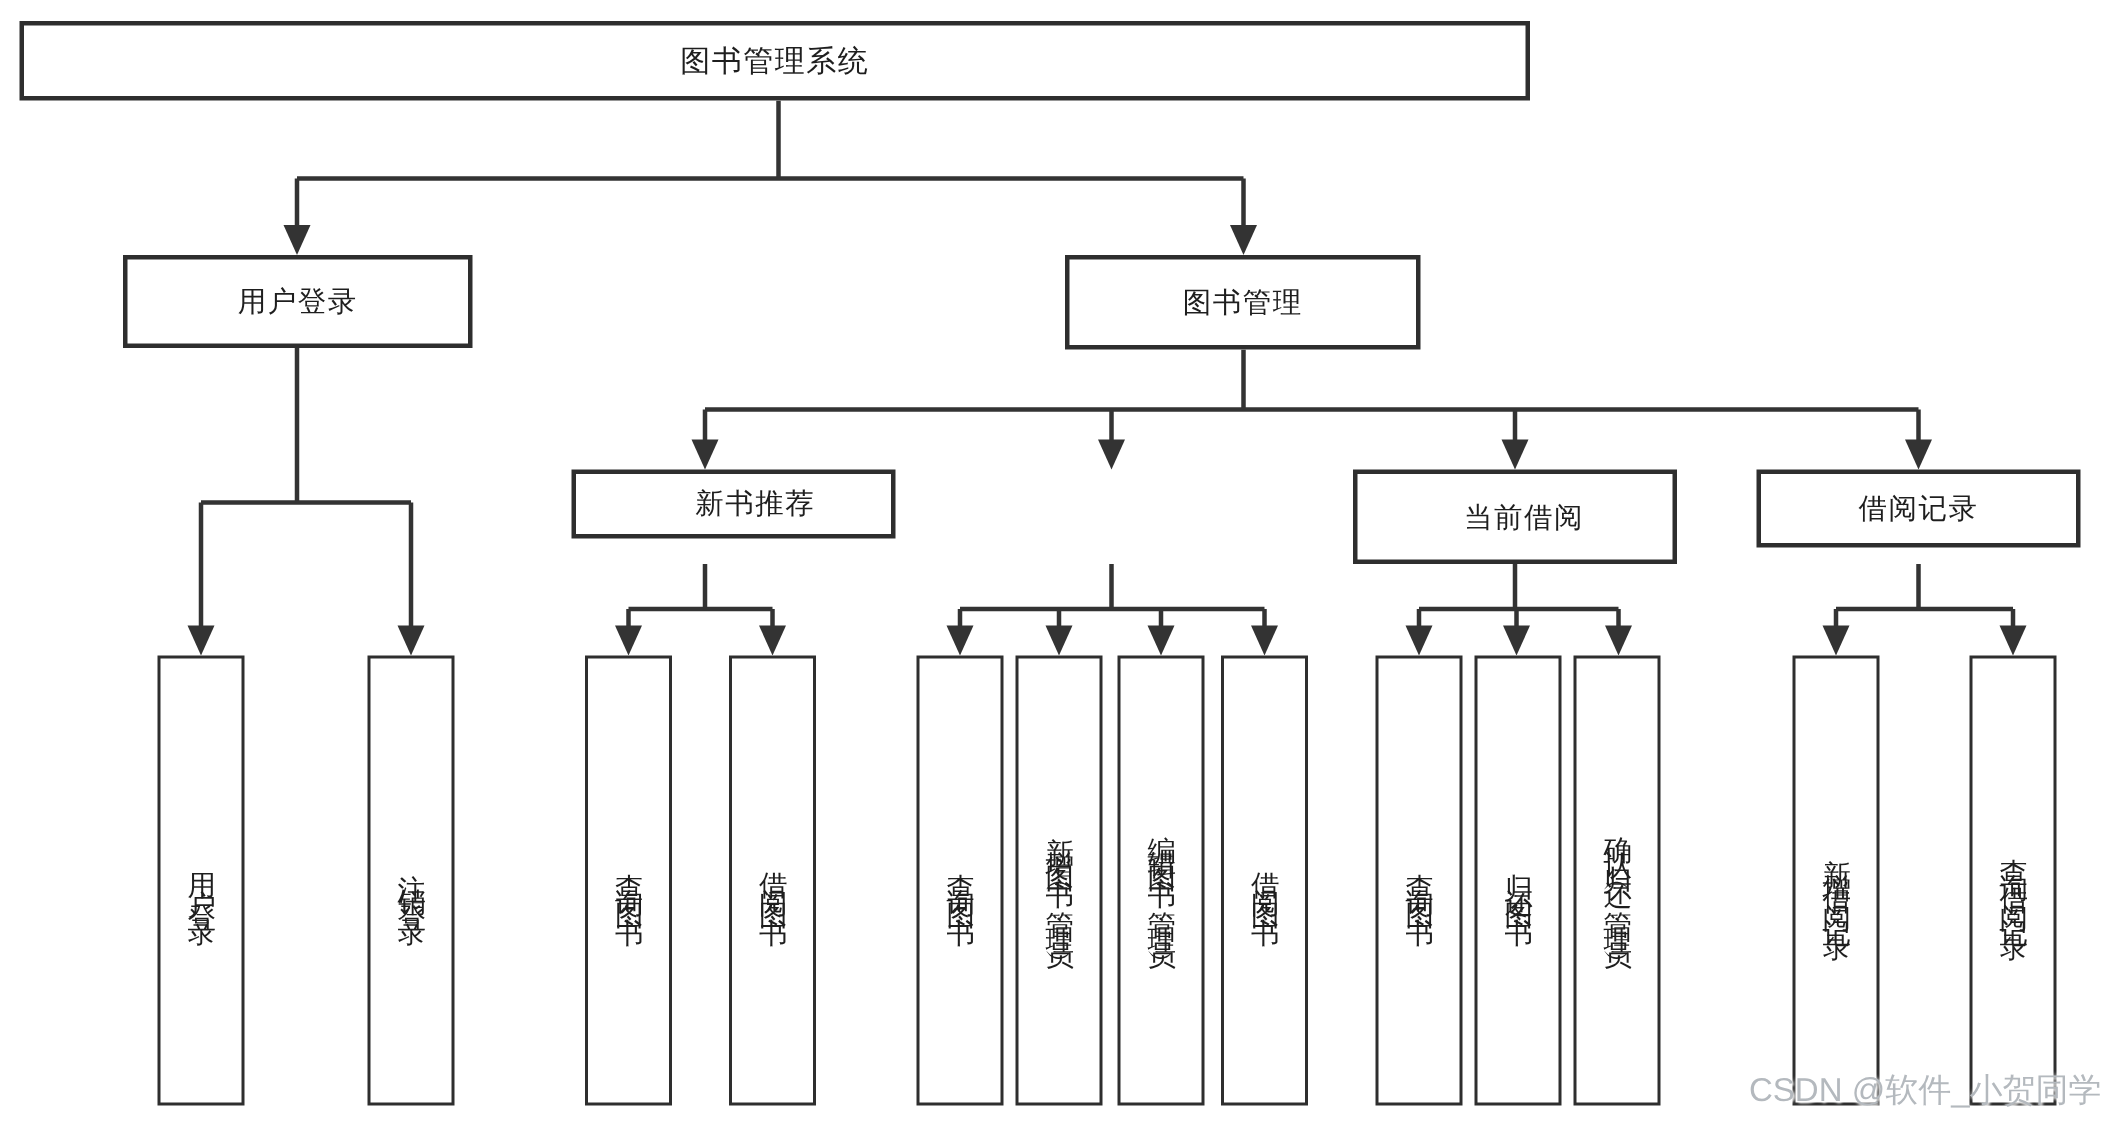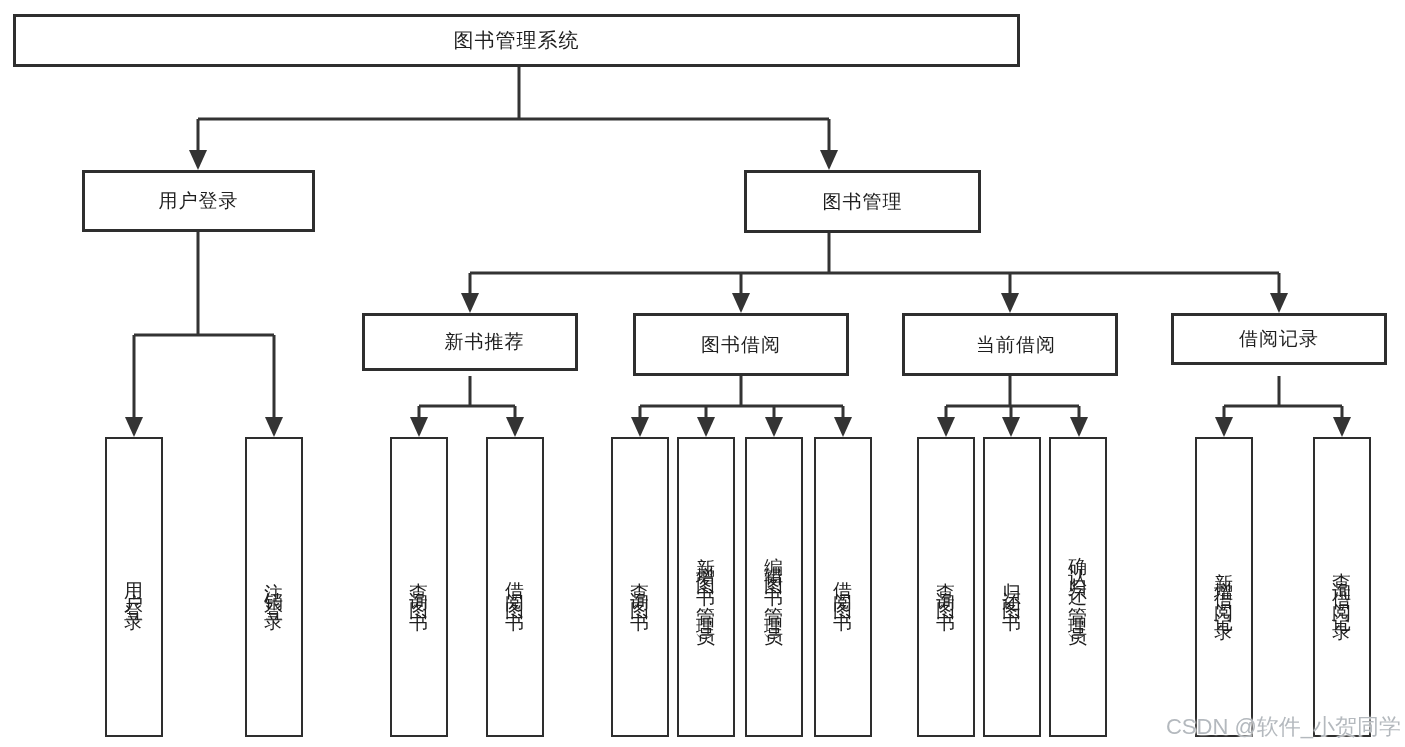--- a/index.html
+++ b/index.html
@@ -104,24 +104,23 @@
       <polygon points="1002,417 1020,417 1011,437"></polygon>
       <polygon points="1070,417 1088,417 1079,437"></polygon>
       <polygon points="1215,417 1233,417 1224,437"></polygon>
       <polygon points="1333,417 1351,417 1342,437"></polygon>
     </g>
   </svg>
 
   <div class="box hbox rootbox" style="left:13px;top:14px;width:1007px;height:53px;">图书管理系统</div>
 
   <div class="box hbox" style="left:82px;top:170px;width:233px;height:62px;">用户登录</div>
-  <div class="box hbox" style="left:744px;top:170px;width:237px;height:63px;">图书管理</div>
+  <div class="box hbox" style="left:710px;top:170px;width:237px;height:63px;">图书管理</div>
 
-  <div class="box hbox" style="left:362px;top:313px;width:216px;height:58px;padding-left:29px;">新书推荐</div>
-  <div class="box hbox" style="left:633px;top:313px;width:216px;height:63px;">图书借阅</div>
+  <div class="box hbox" style="left:381px;top:313px;width:216px;height:46px;padding-left:29px;">新书推荐</div>
   <div class="box hbox" style="left:902px;top:313px;width:216px;height:63px;padding-left:12px;">当前借阅</div>
   <div class="box hbox" style="left:1171px;top:313px;width:216px;height:52px;">借阅记录</div>
 
   <div class="box vbox" style="left:105px;top:437px;width:58px;height:300px;">
     <span class="vtext">用户登录</span>
   </div>
   <div class="box vbox" style="left:245px;top:437px;width:58px;height:300px;">
     <span class="vtext">注销登录</span>
   </div>
 

